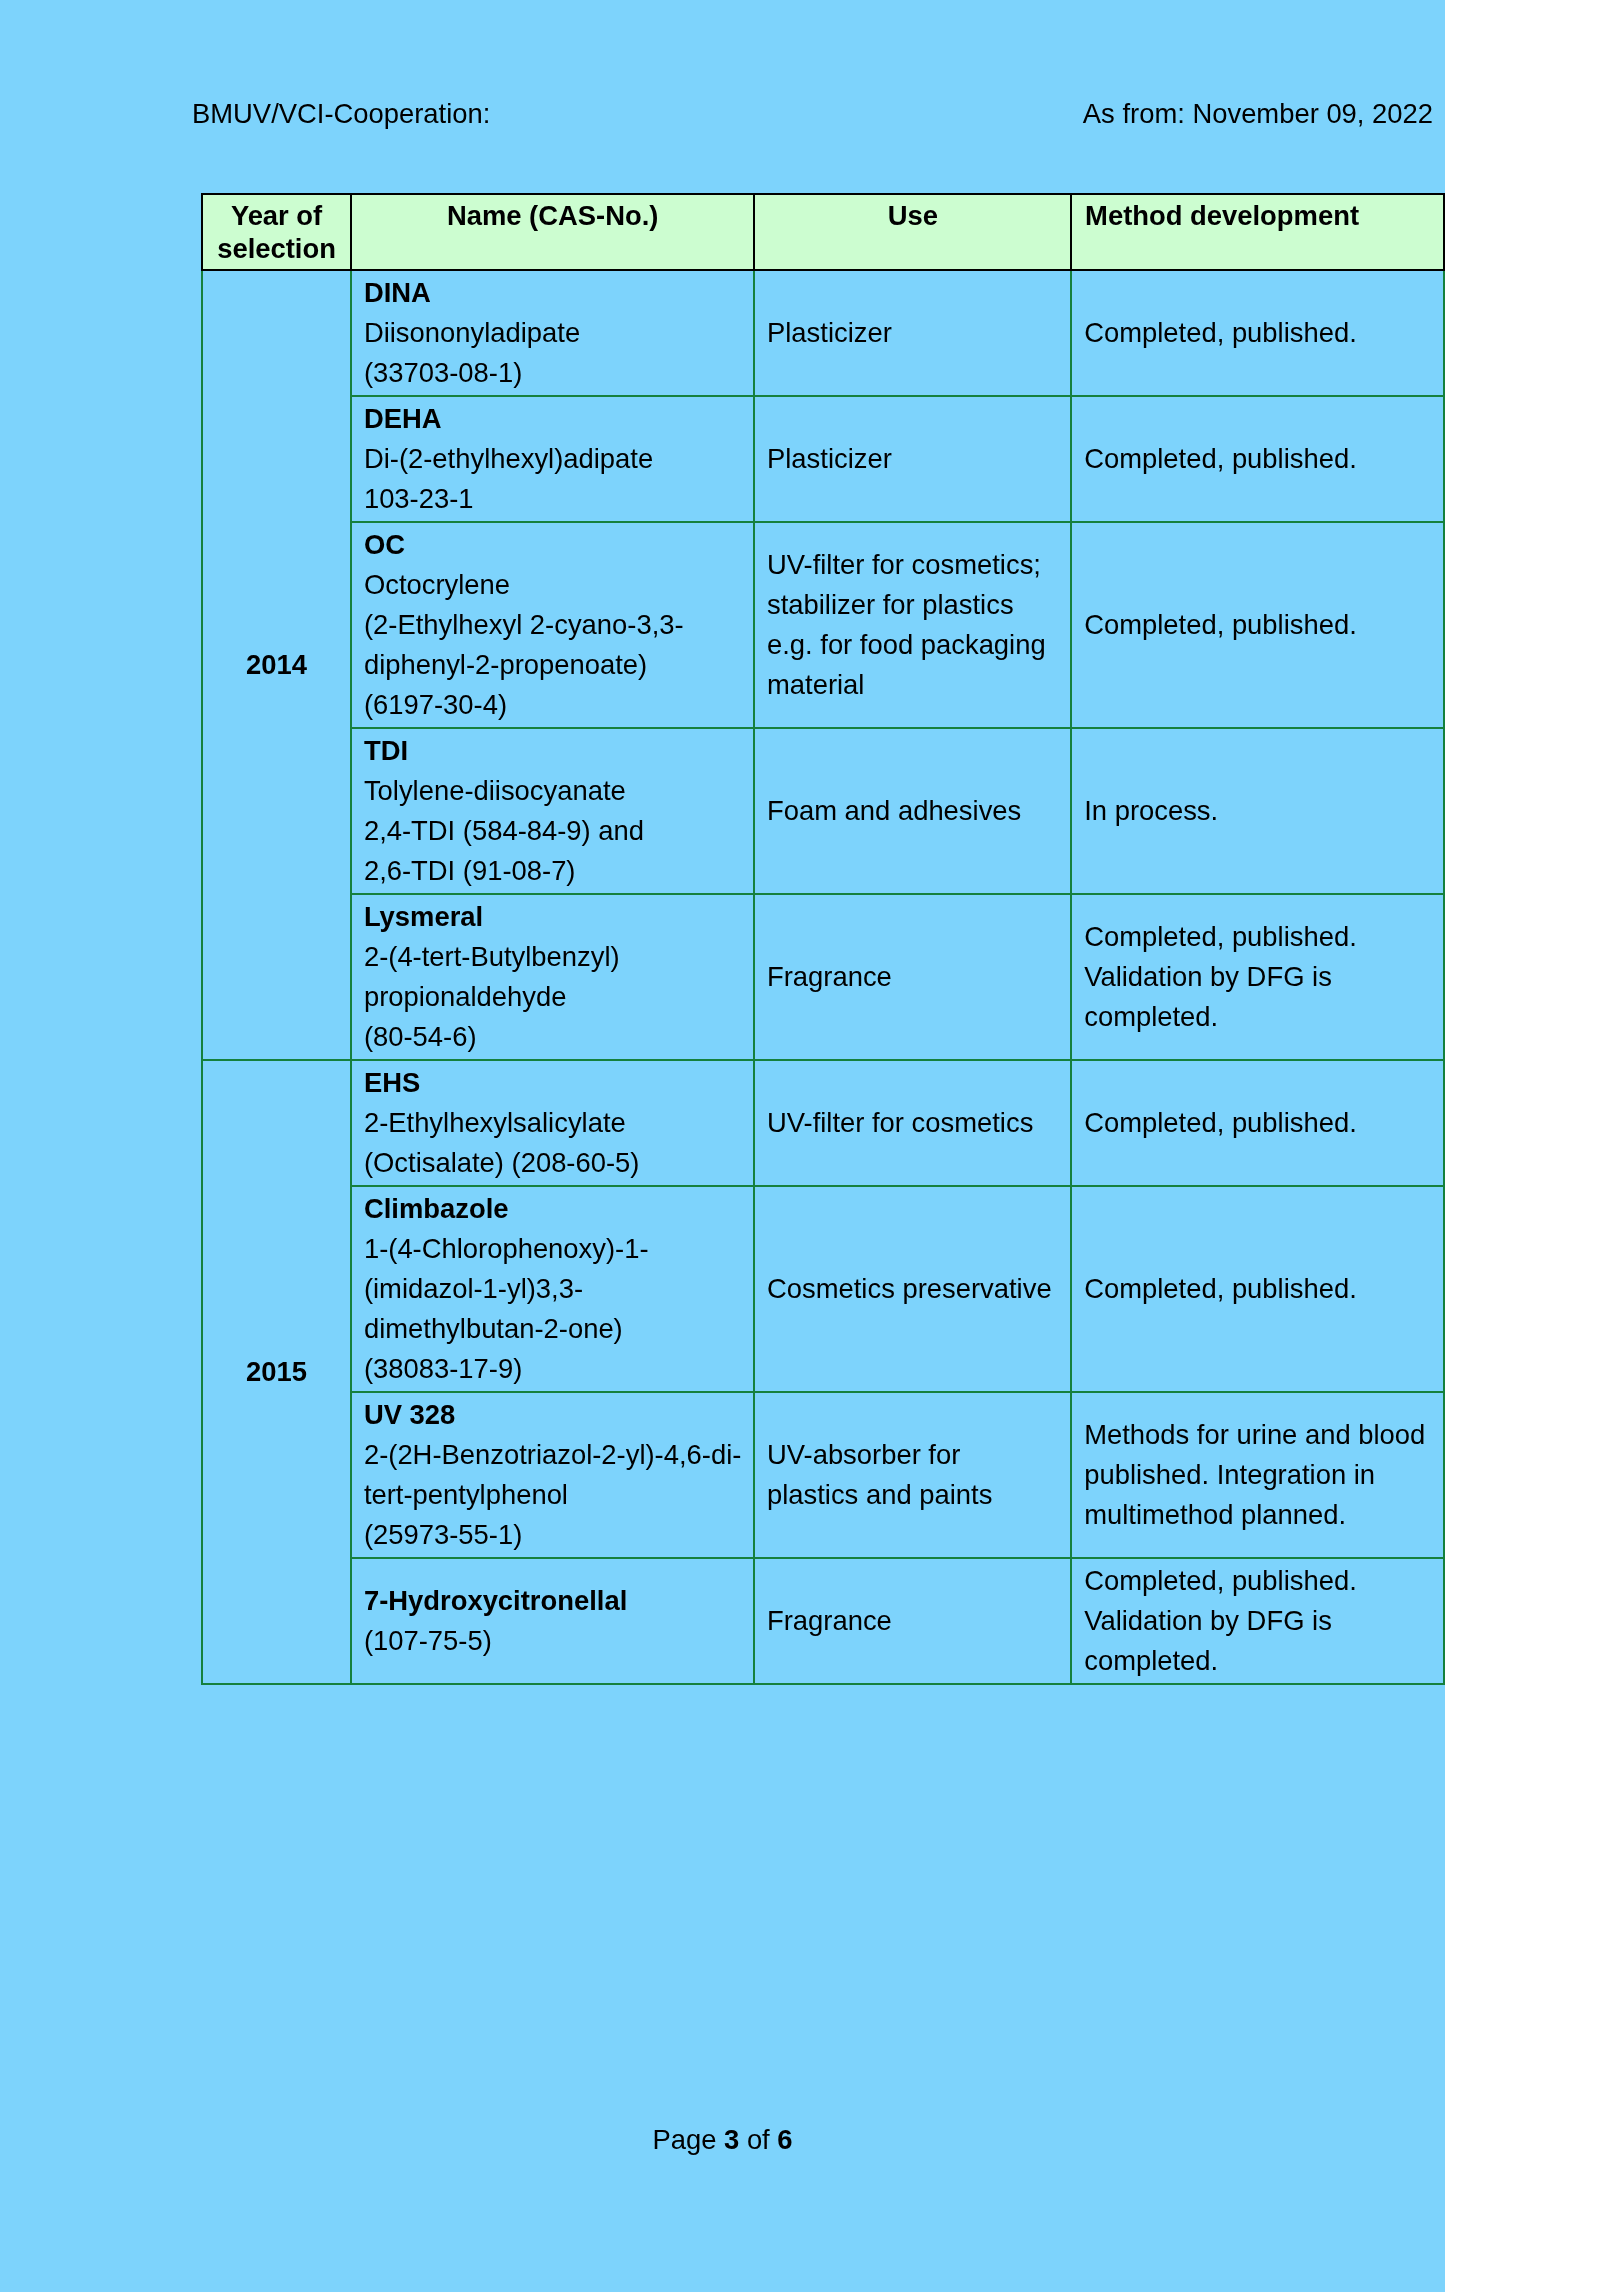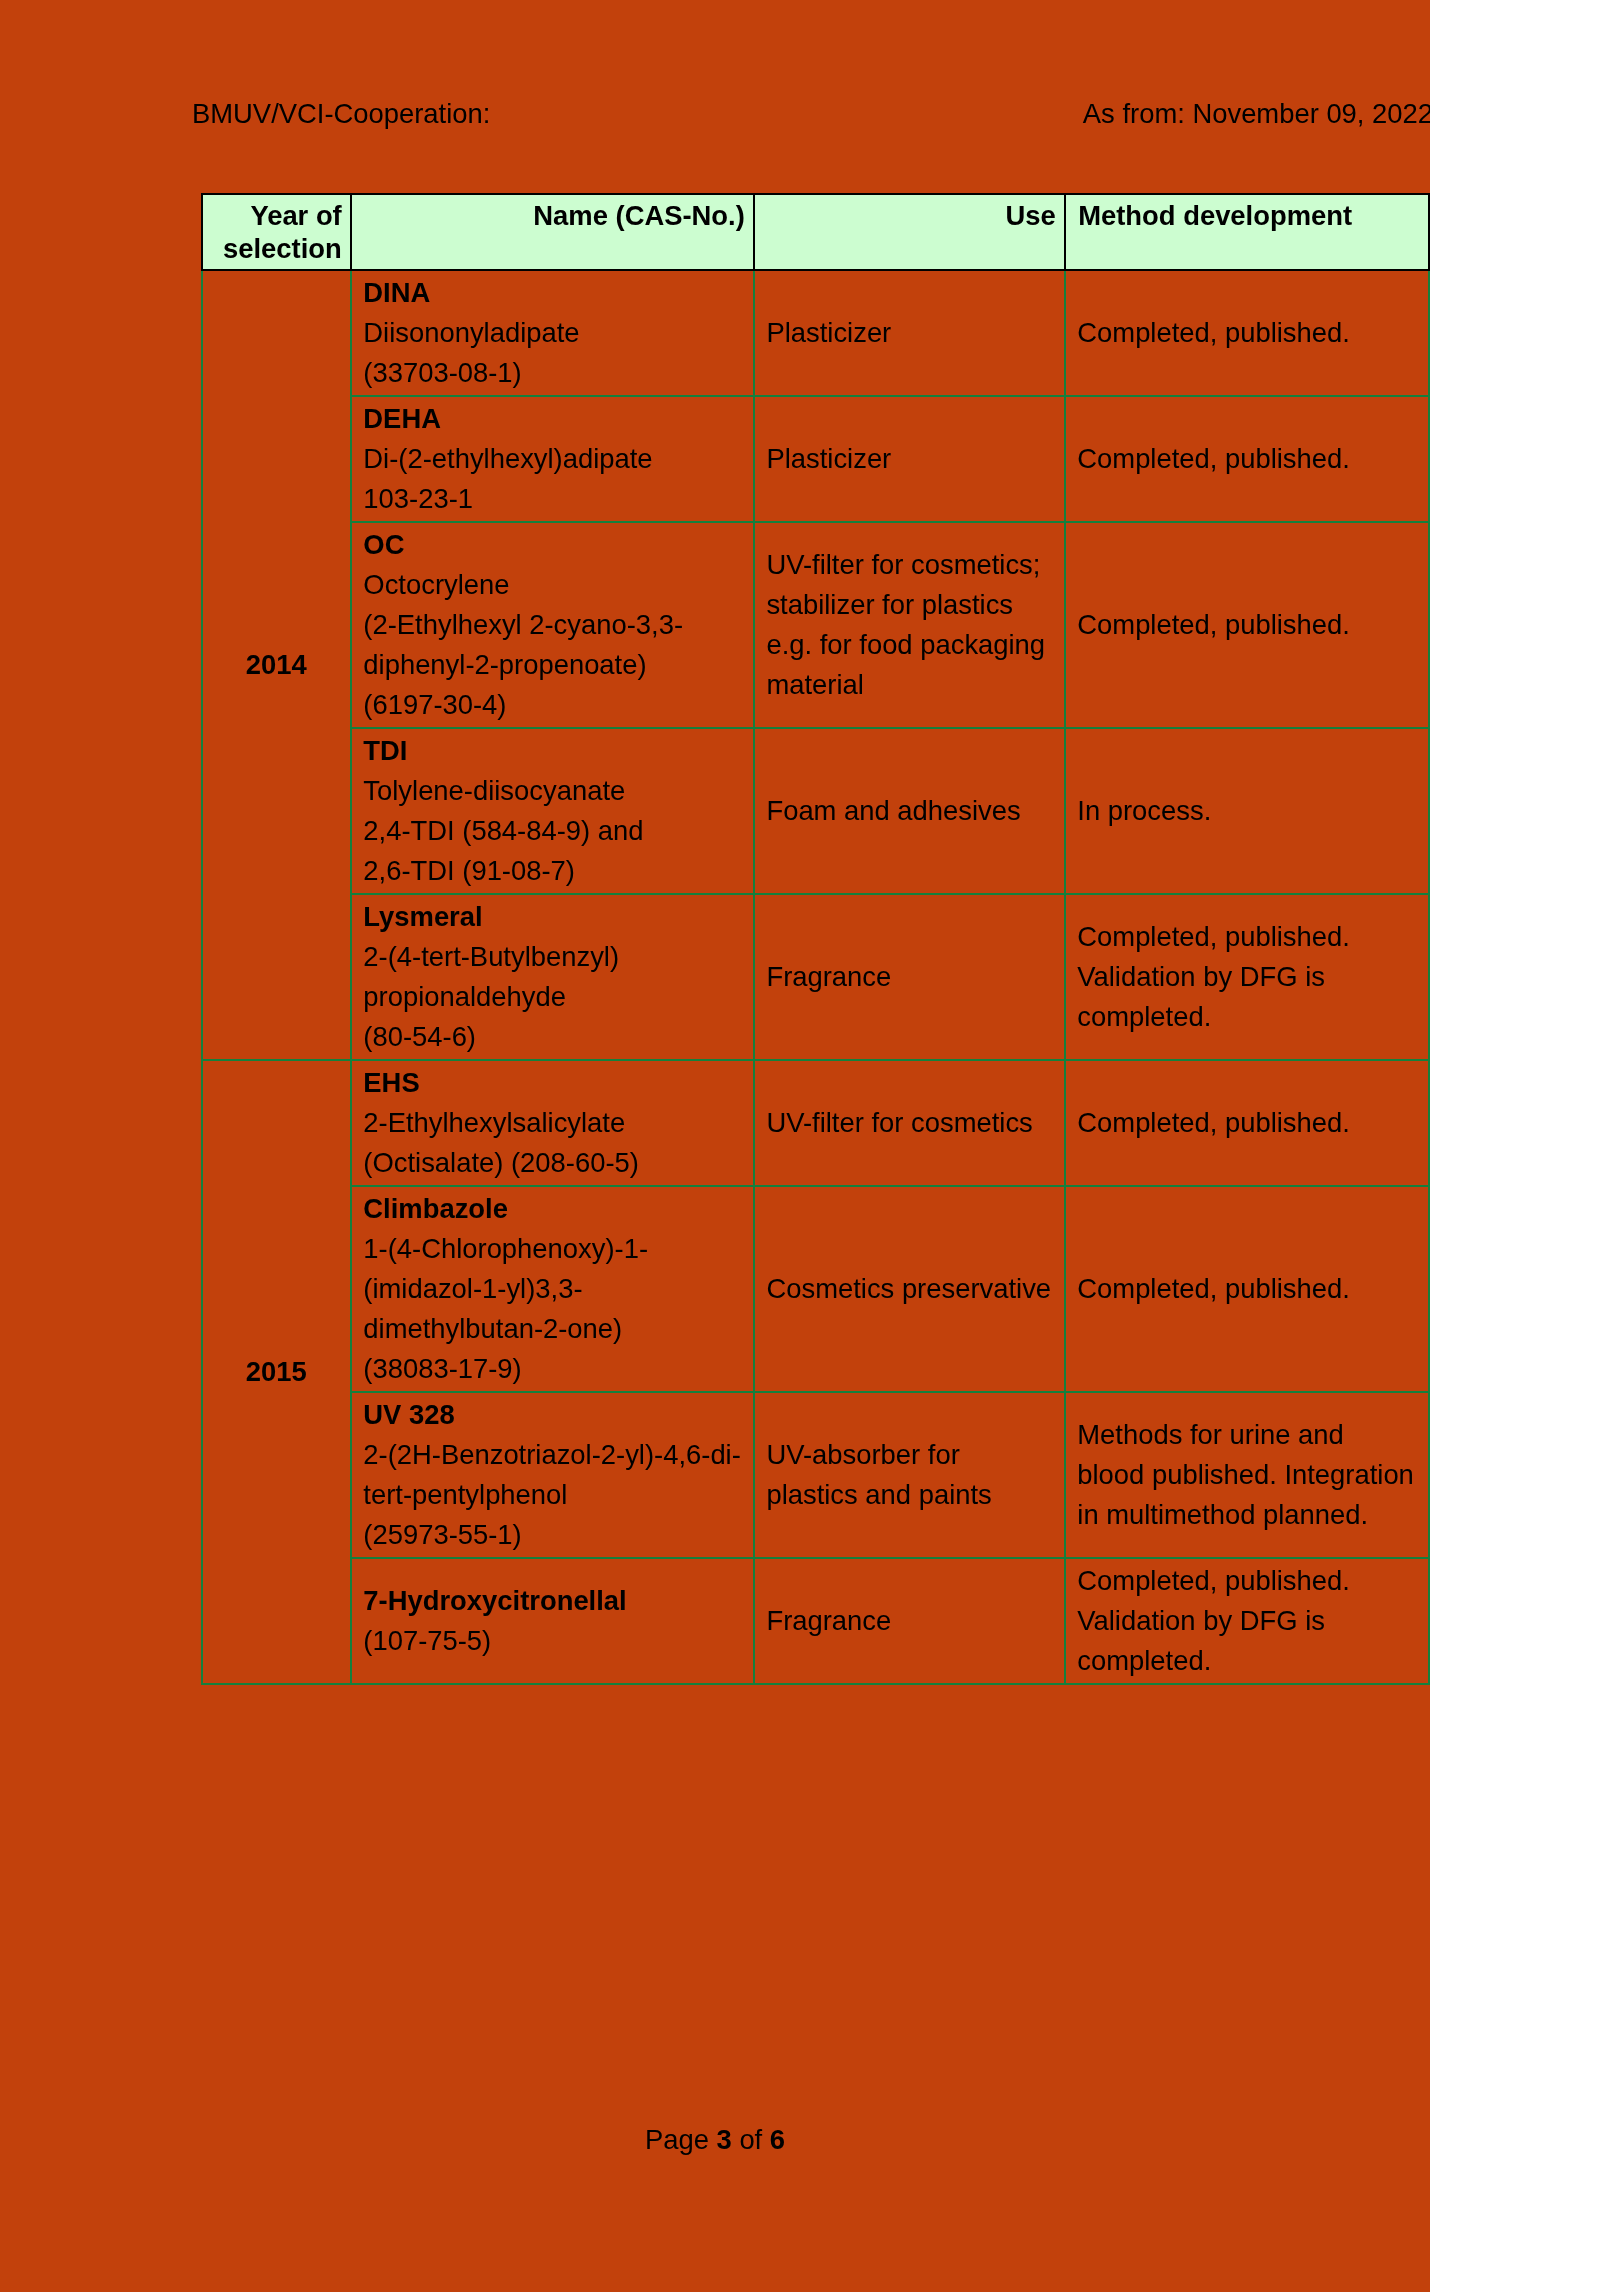--- a/index.html
+++ b/index.html
@@ -1,24 +1,25 @@
 <!DOCTYPE html>
 <html><head>
 <meta charset="utf-8">
 <style>
   html, body { margin: 0; padding: 0; background: #ffffff; }
   .page {
     position: relative;
     width: 1430px;
     height: 2293px;
-    background: #c2410c;
+    background: #7dd3fc;
     font-family: "Liberation Sans", sans-serif;
     font-size: 27.4px;
     color: #000000;
     overflow: hidden;
+    padding-left: 15px;
   }
   .doc-header {
     position: absolute;
     left: 192px;
     top: 96px;
     width: 1241px;
     line-height: 35px;
   }
   .doc-header-row {
     display: flex;
@@ -35,21 +36,21 @@
   }
   .col-year   { width: 150px; }
   .col-name   { width: 397px; }
   .col-use    { width: 327px; }
   .col-method { width: 385px; }
   .substances-table th {
     border: 2px solid #000;
     border-bottom: 2.9px solid #000;
     height: 70px;
     vertical-align: top;
-    text-align: right;
+    text-align: center;
     font-weight: bold;
     font-size: 27.4px;
     line-height: 33px;
     padding: 3.9px 7.8px 0 7.8px;
   }
   .substances-table th.method-header {
     text-align: left;
     padding-left: 12.7px;
   }
   .substances-table td {

